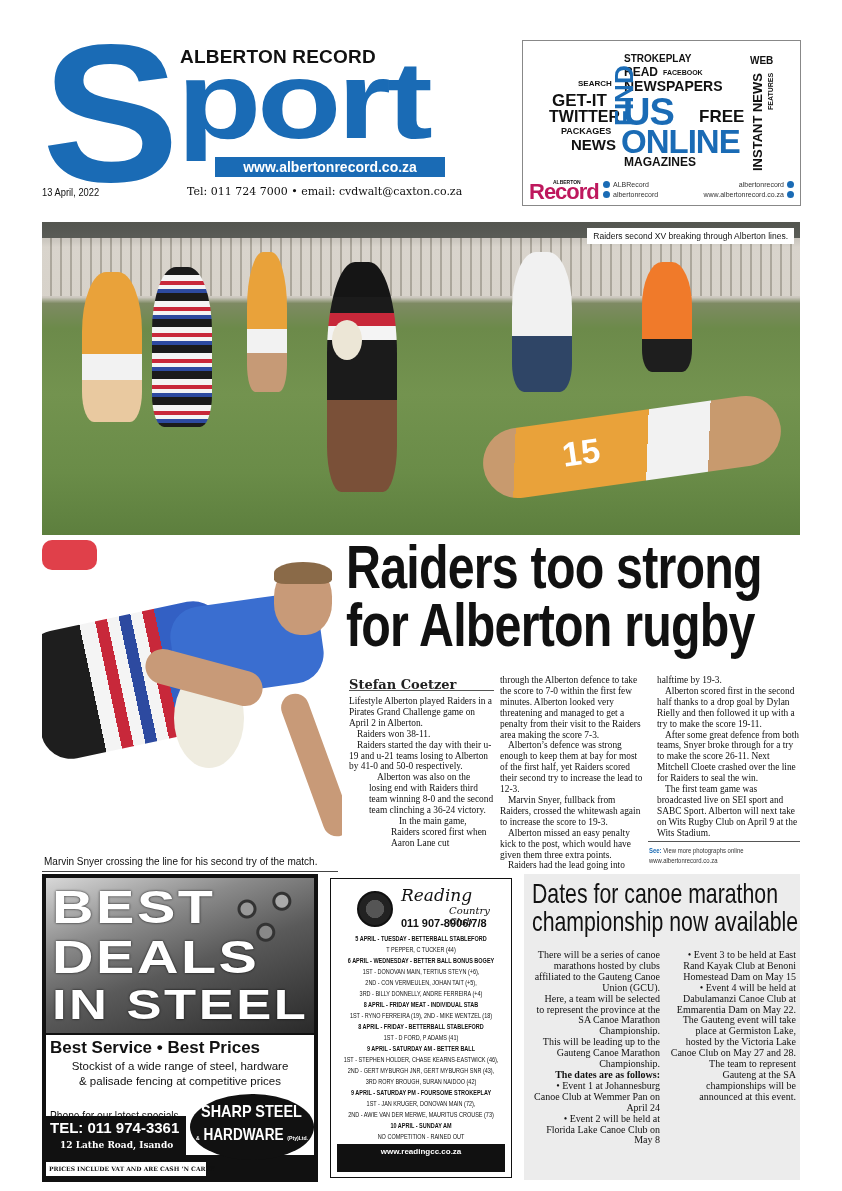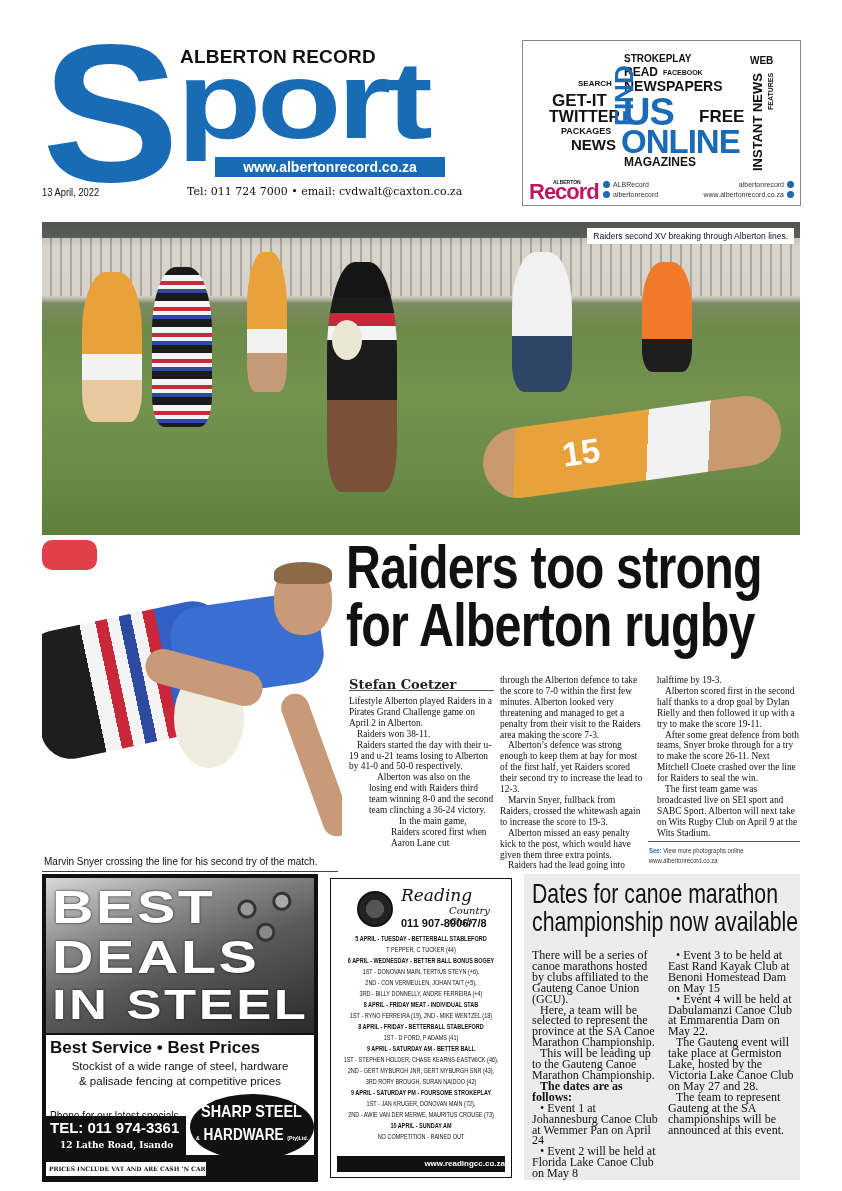--- a/index.html
+++ b/index.html
@@ -74,26 +74,26 @@
   .steel-foot { position:absolute; left:2px; top:286px; width:160px; height:14px; background:#fff; font-family:"DejaVu Serif", serif; font-size:6px; font-weight:bold; color:#111; line-height:14px; padding-left:3px; white-space:nowrap; }
 
   
   .rcc-ad { position:absolute; left:330px; top:878px; width:182px; height:300px; border:1px solid #111; background:#fff; font-family:"Liberation Sans", sans-serif; }
   .rcc-crest { position:absolute; left:26px; top:12px; width:36px; height:36px; border-radius:50%; background:radial-gradient(circle,#555 0 40%,#222 41% 100%); border:2px solid #111; }
   .rcc-name { position:absolute; left:70px; top:6px; font-family:"DejaVu Serif", serif; font-style:italic; font-size:17px; color:#111; }
   .rcc-sub { position:absolute; left:70px; top:26px; font-family:"DejaVu Serif", serif; font-style:italic; font-size:10px; color:#111;margin-left:48px; }
   .rcc-phone { position:absolute; left:70px; top:38px; font-size:11px; font-weight:bold; color:#111; }
   .rcc-list { position:absolute; left:0; top:54px; width:100%; text-align:center; font-size:6.4px; line-height:11px; color:#111; transform:scaleX(0.86); transform-origin:center top; }
   .rcc-list .h { font-weight:bold; }
-  .rcc-web { position:absolute; left:6px; bottom:5px; width:168px; height:16px; background:#111; color:#fff; font-size:8px; font-weight:bold; text-align:right; line-height:16px; }
+  .rcc-web { position:absolute; left:6px; bottom:5px; width:168px; height:28px; background:#111; color:#fff; font-size:8px; font-weight:bold; text-align:center; line-height:16px; }
 
   
   .canoe { position:absolute; left:524px; top:874px; width:276px; height:306px; background:#ececec; }
   .canoe-head { position:absolute; left:8px; top:6px; font-family:"Liberation Sans", sans-serif; font-size:28px; line-height:28px; color:#111; transform:scaleX(0.76); transform-origin:left top; white-space:nowrap; }
-  .canoe-col { position:absolute; font-family:"Liberation Serif", serif; font-size:12px; line-height:10.9px; color:#111; }
+  .canoe-col { position:absolute; font-family:"Liberation Serif", serif; font-size:10px; line-height:10.9px; color:#111;text-align:right; }
   .canoe-col p { text-indent:8px; }
   .canoe-col p.noind { text-indent:0; }
 </style>
 </head>
 <body>
 
 <div class="masthead">
   <div class="big-s">S</div>
   <div class="port">port</div>
   <div class="pub-name">ALBERTON RECORD</div>

